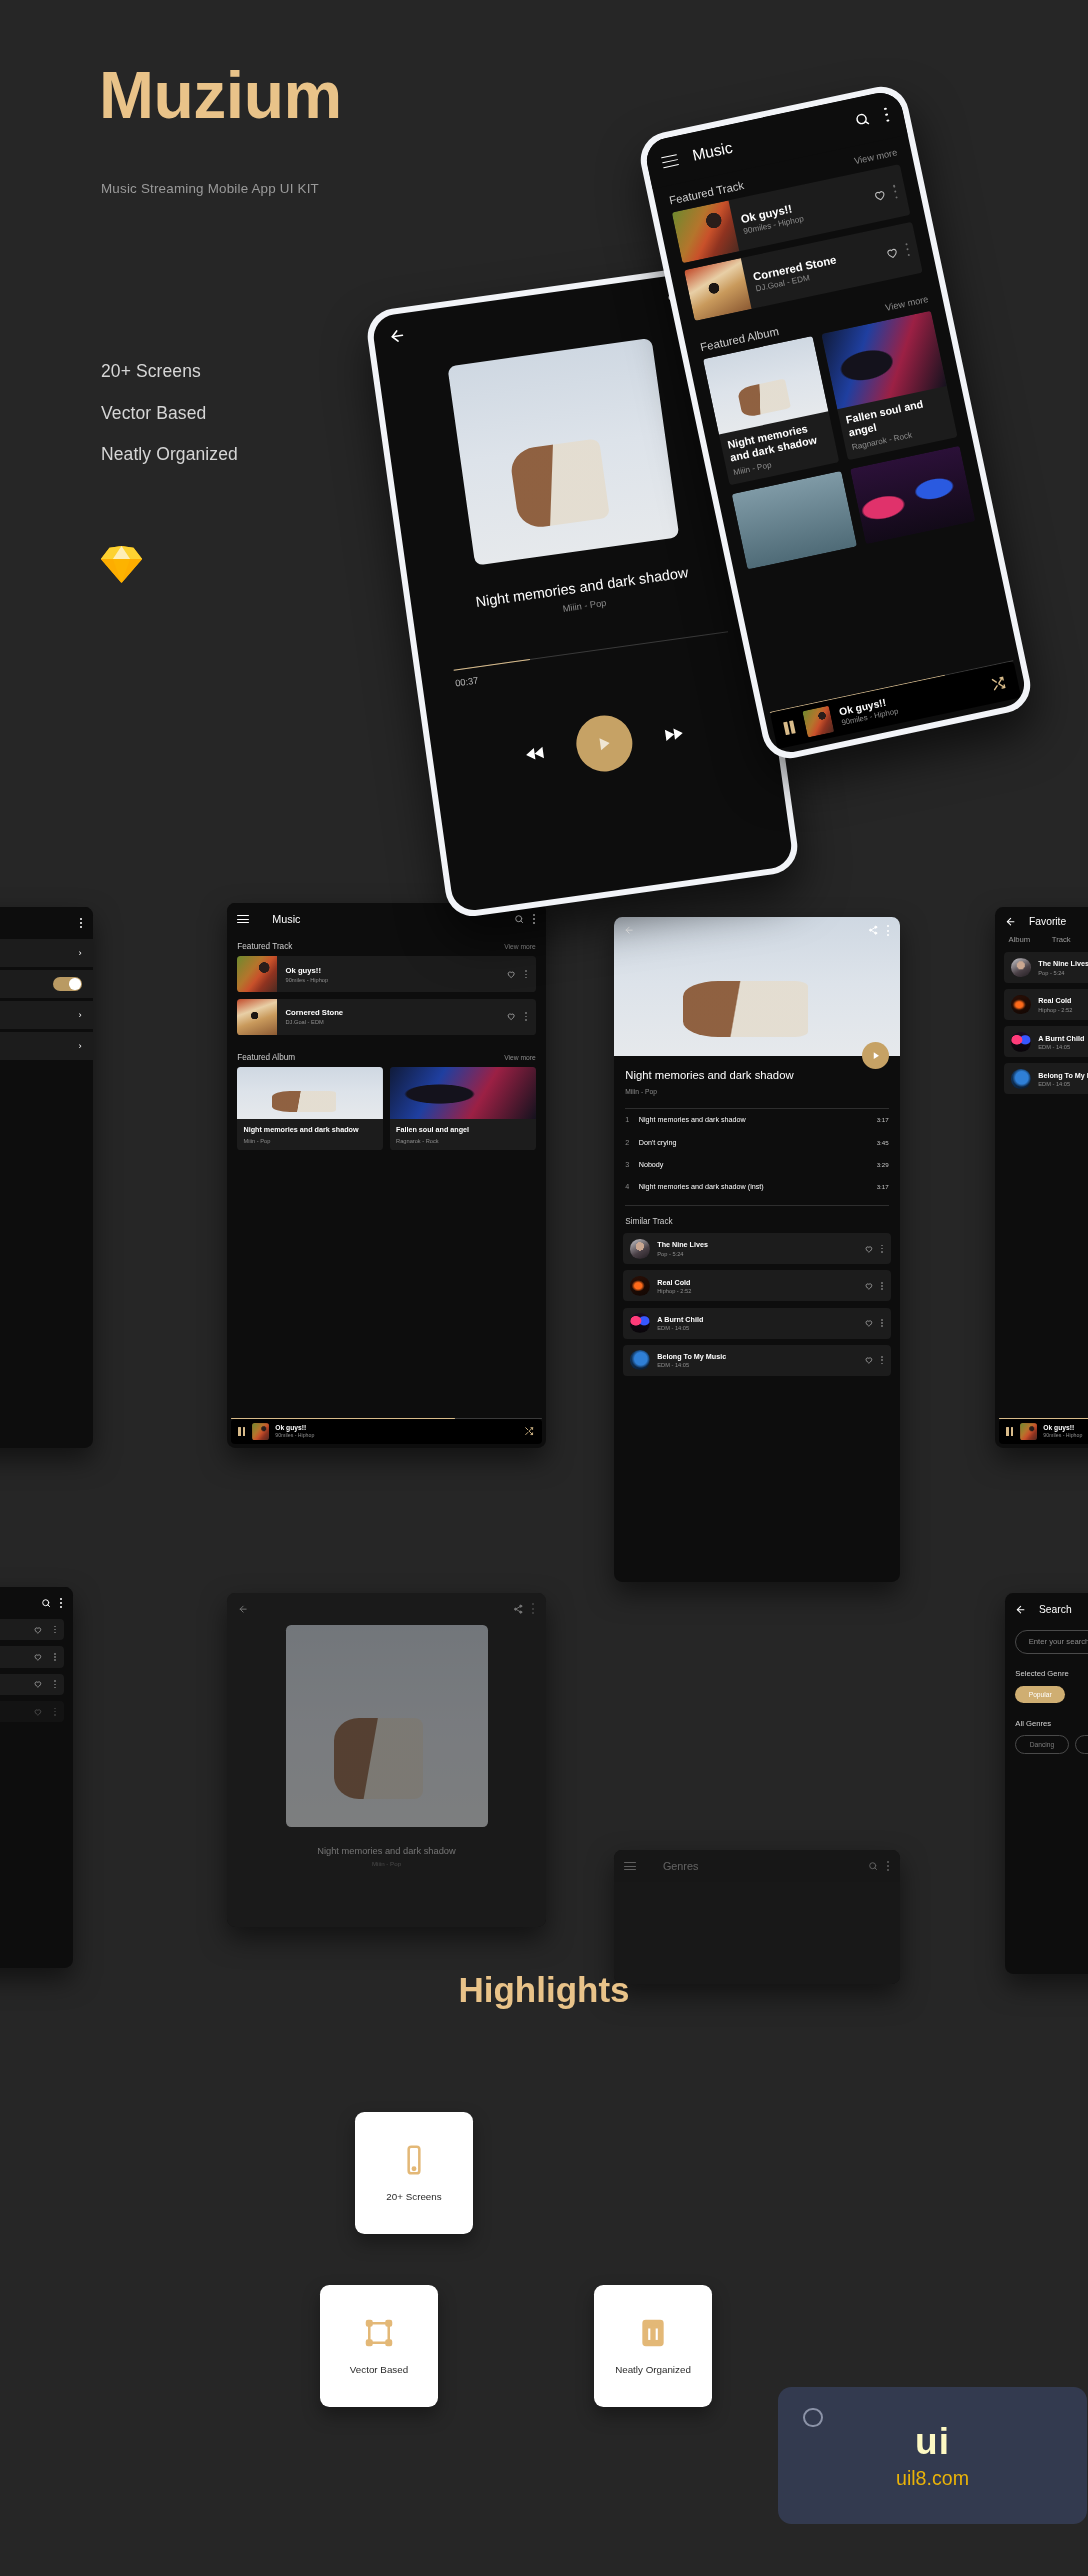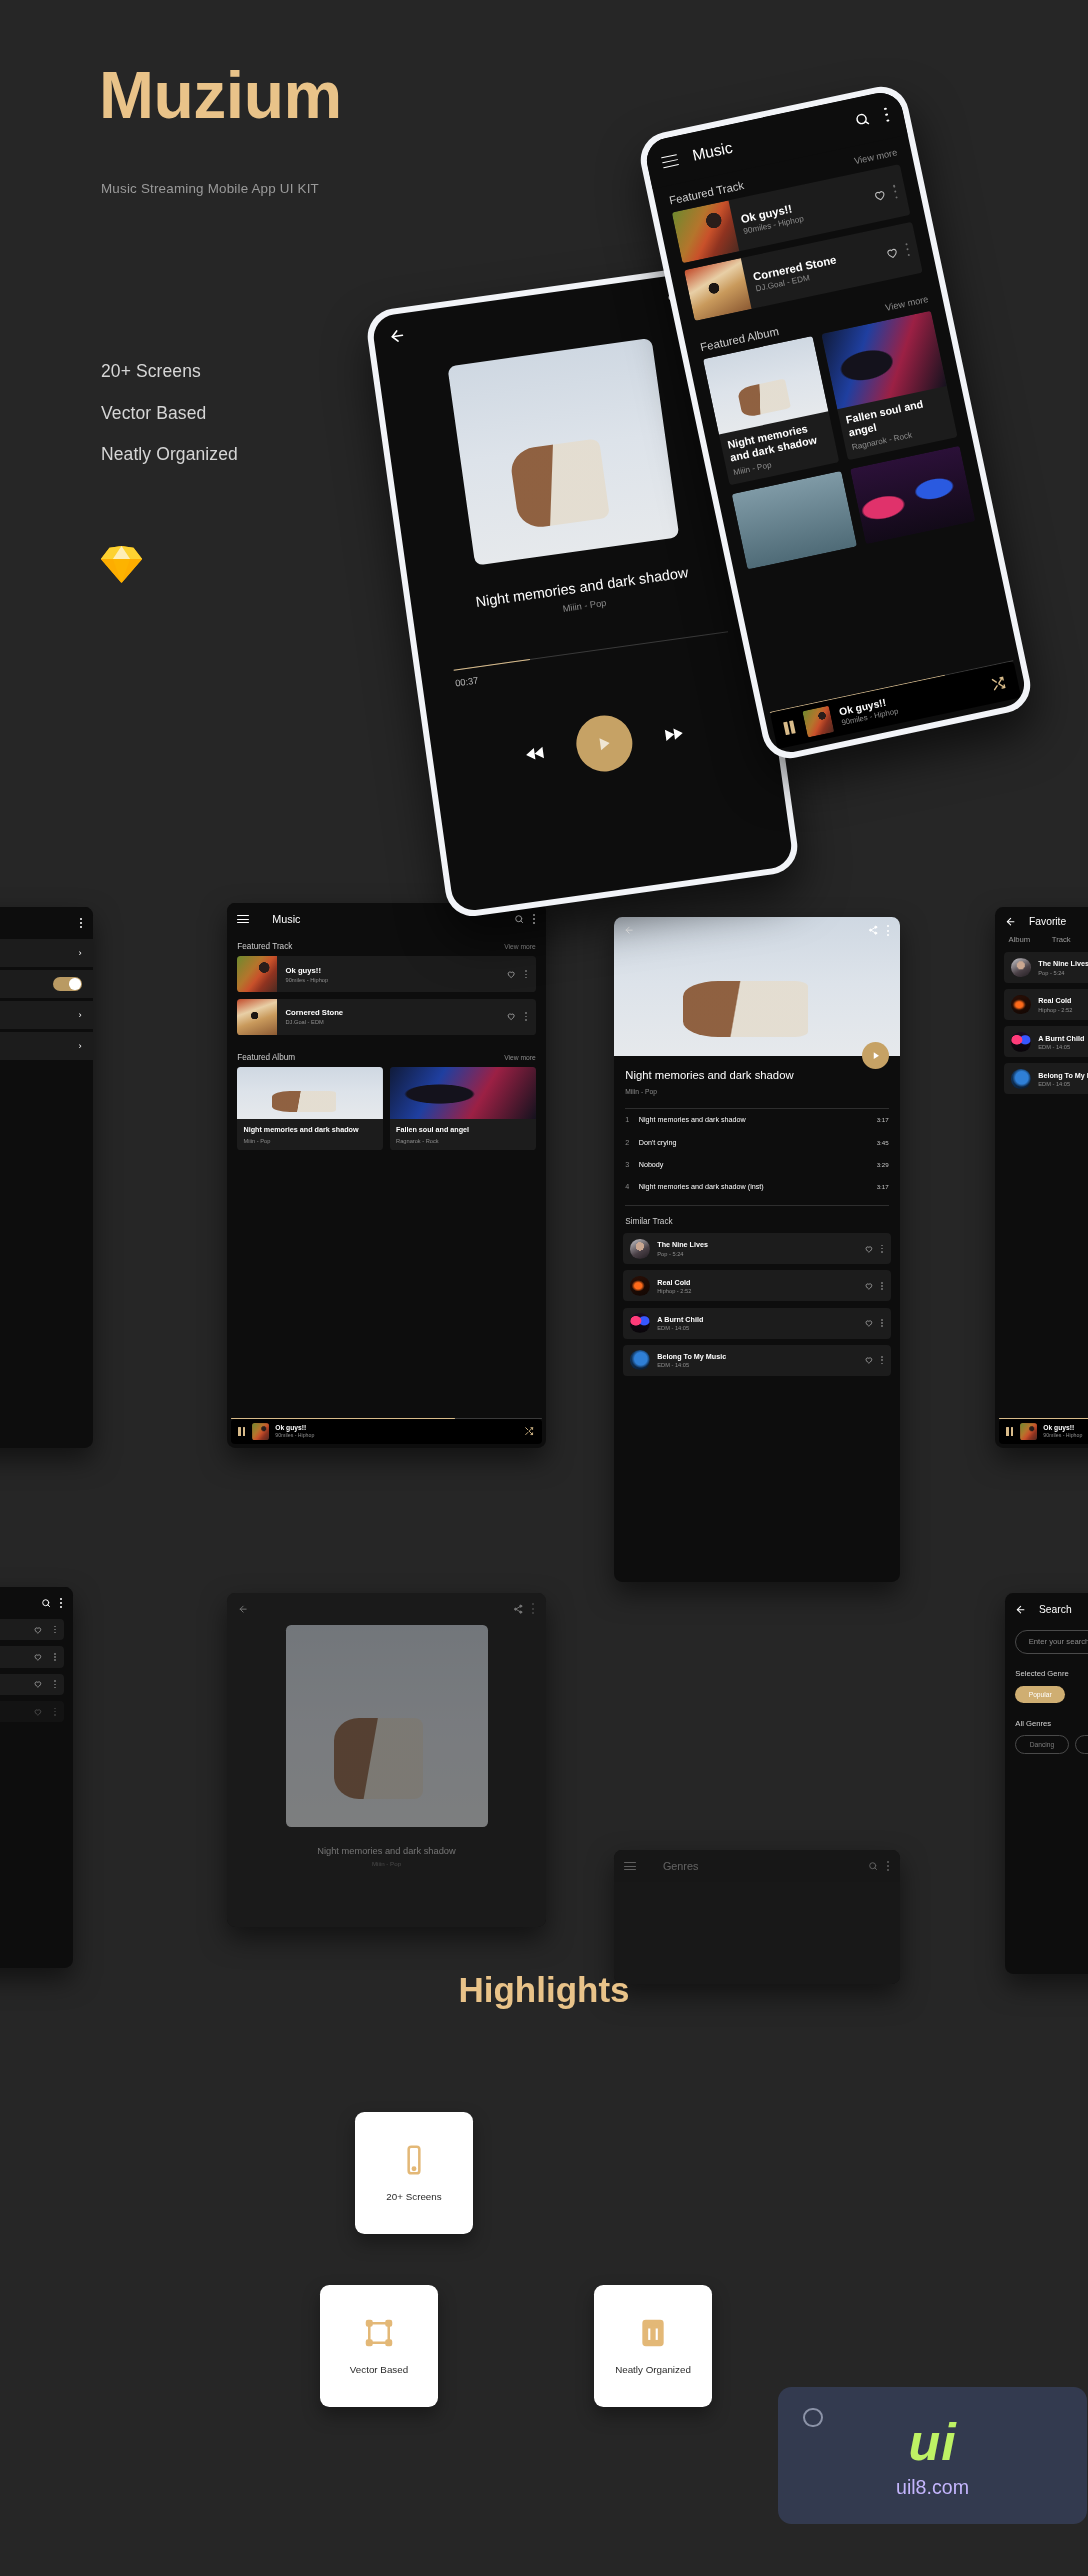--- a/index.html
+++ b/index.html
@@ -176,22 +176,22 @@
 
   #hl1 { left:182px;  top:2112px; }
   #hl2 { left:355px;  top:2112px; }
   #hl3 { left:728px; top:2112px; }
   #hl4 { left:320px;  top:2285px; }
   #hl5 { left:594px; top:2285px; }
 
   .wm { position:absolute; left:778px; top:2387px; width:309px; height:137px;
         background:#333a4f; border-radius:13.4px; display:flex; flex-direction:column;
         align-items:center; justify-content:center; gap:3.1px; }
-  .wm .logo { font-size:52px; color:#bef264; font-weight:700; letter-spacing:1px;font-style:italic; }
-  .wm .dom { font-size:19.6px; color:#c4b5fd; }
+  .wm .logo { font-size:37px; color:#fef9c3; font-weight:700; letter-spacing:1px; }
+  .wm .dom { font-size:19.6px; color:#eab308; }
   .wm .ring { position:absolute; left:25px; top:20.6px; width:19.6px; height:19.6px; border:2.6px solid #8c93a8; border-radius:50%; }
 </style>
 </head>
 <body>
 
 <div class="page">
 
   <div class="hero-title">Muzium</div>
   <div class="hero-sub">Music Streaming Mobile App UI KIT</div>
   <div class="feature-list">

